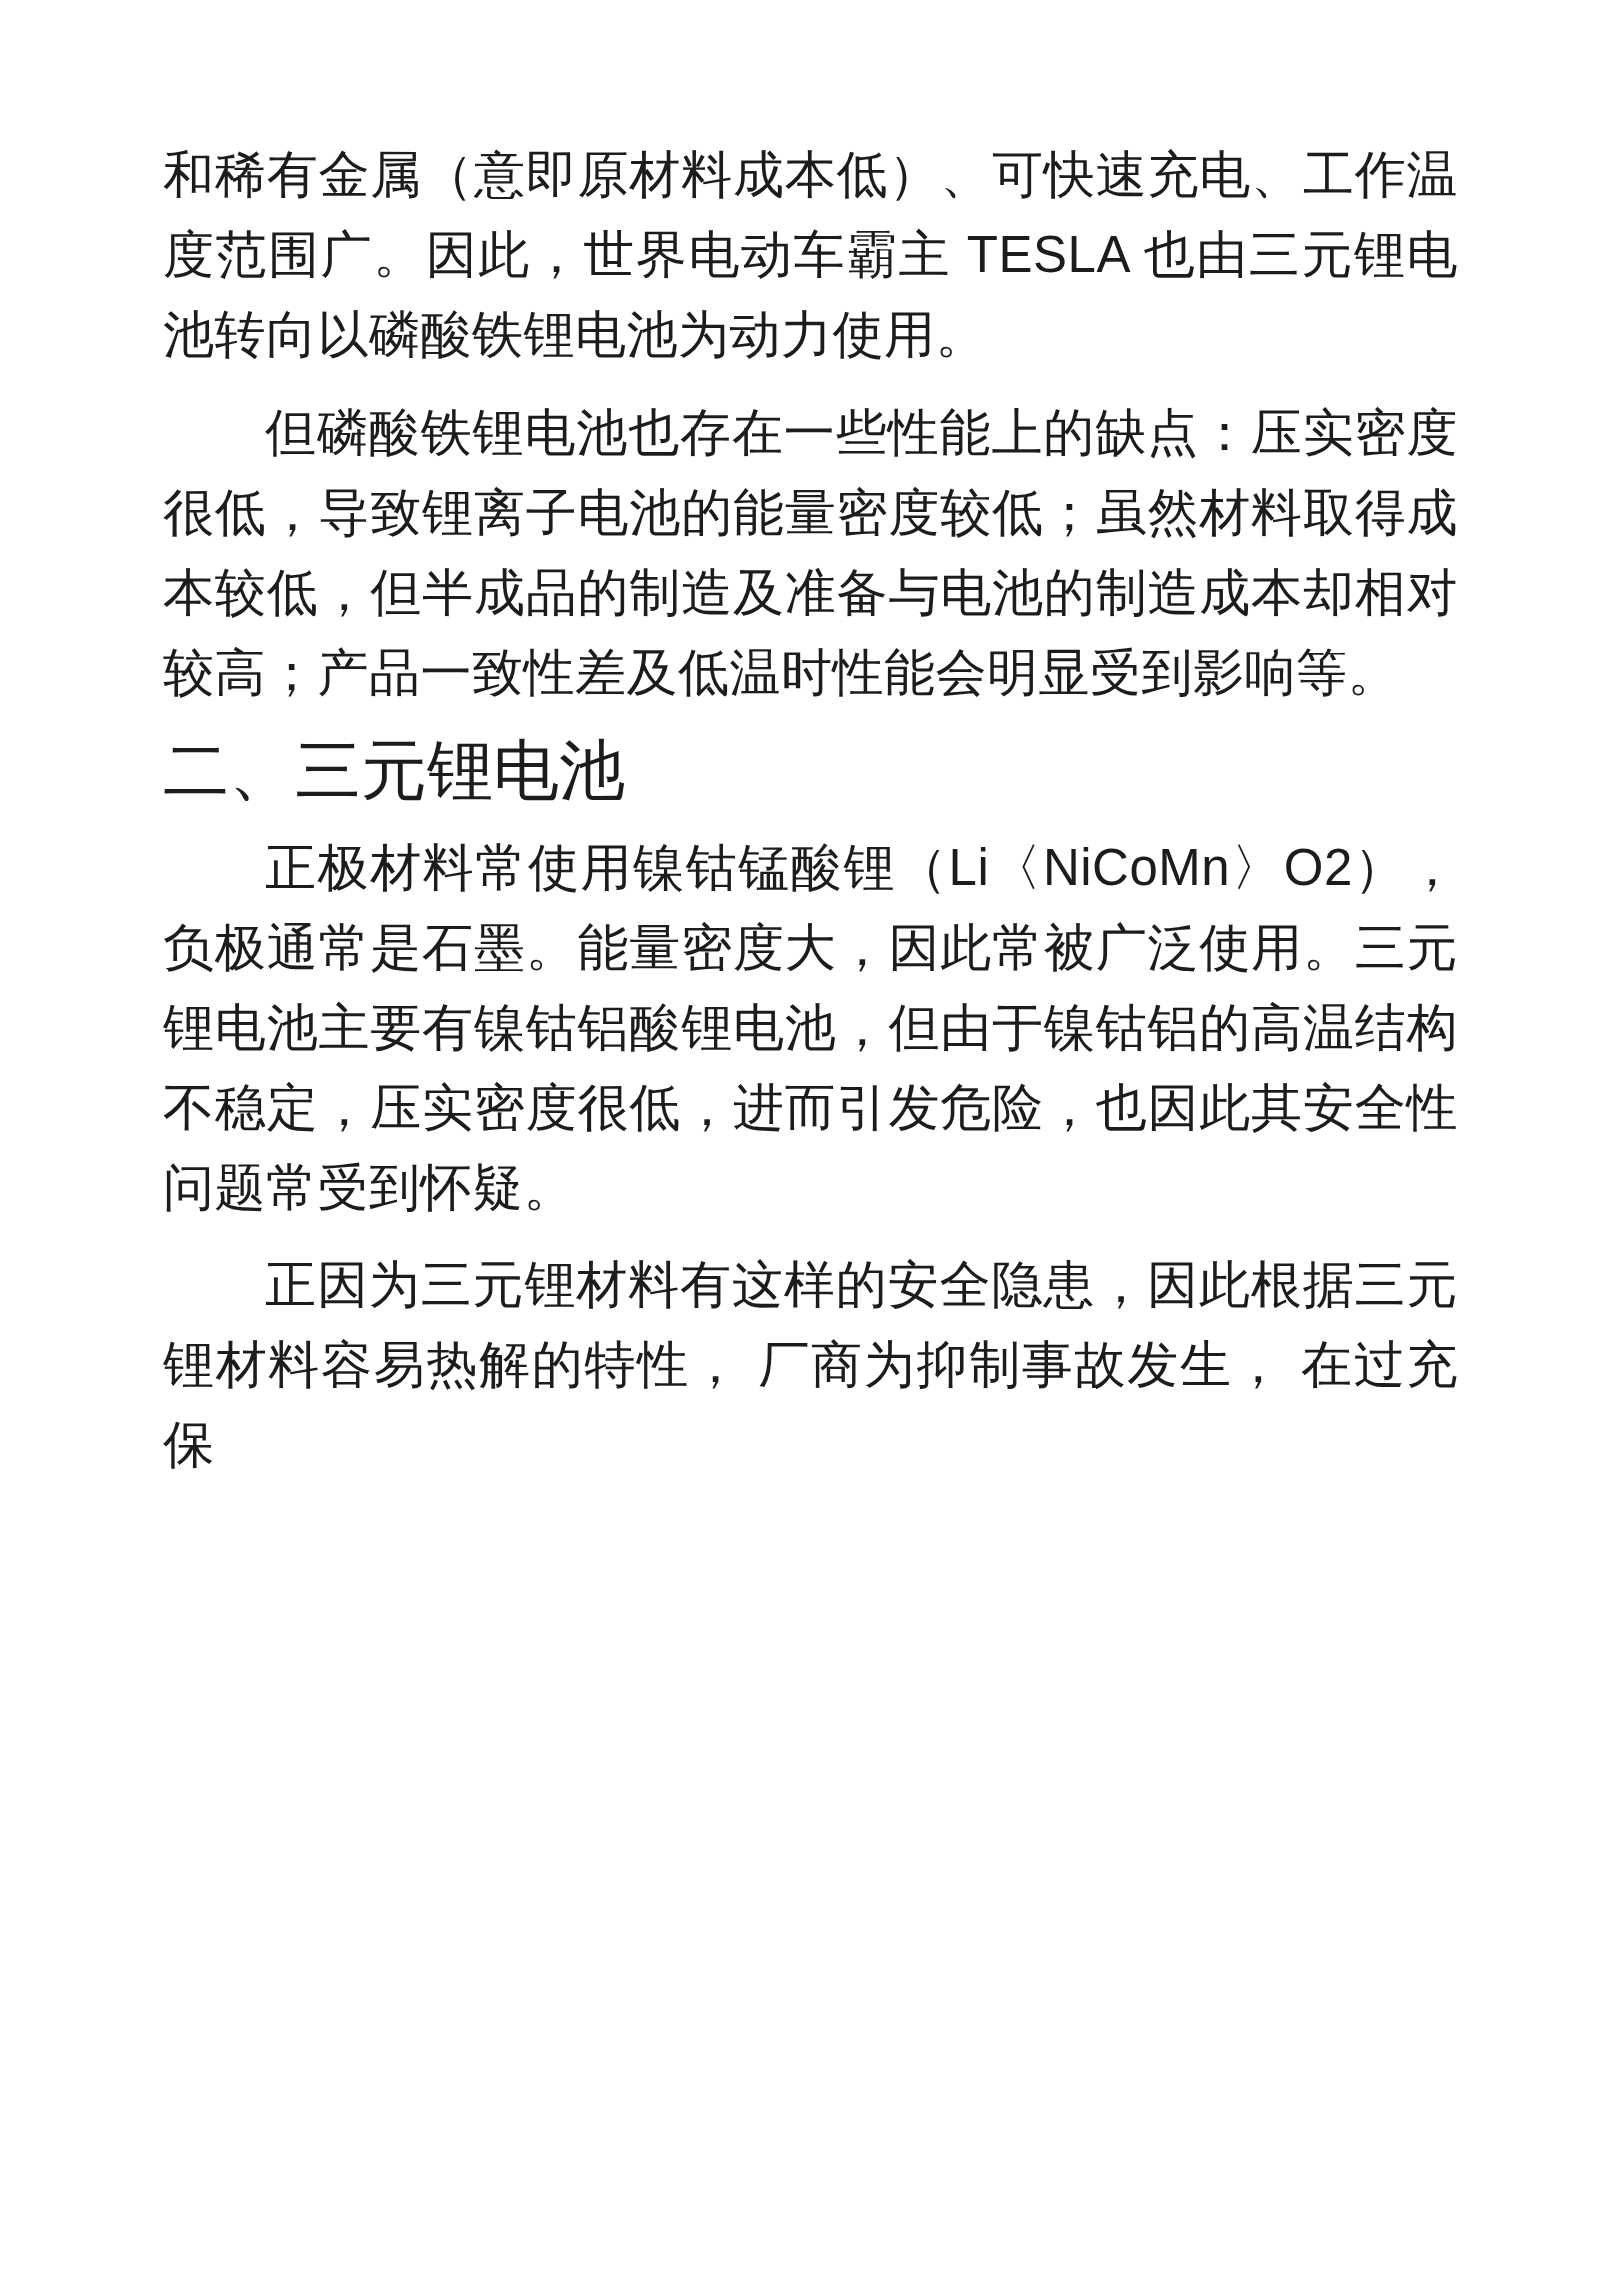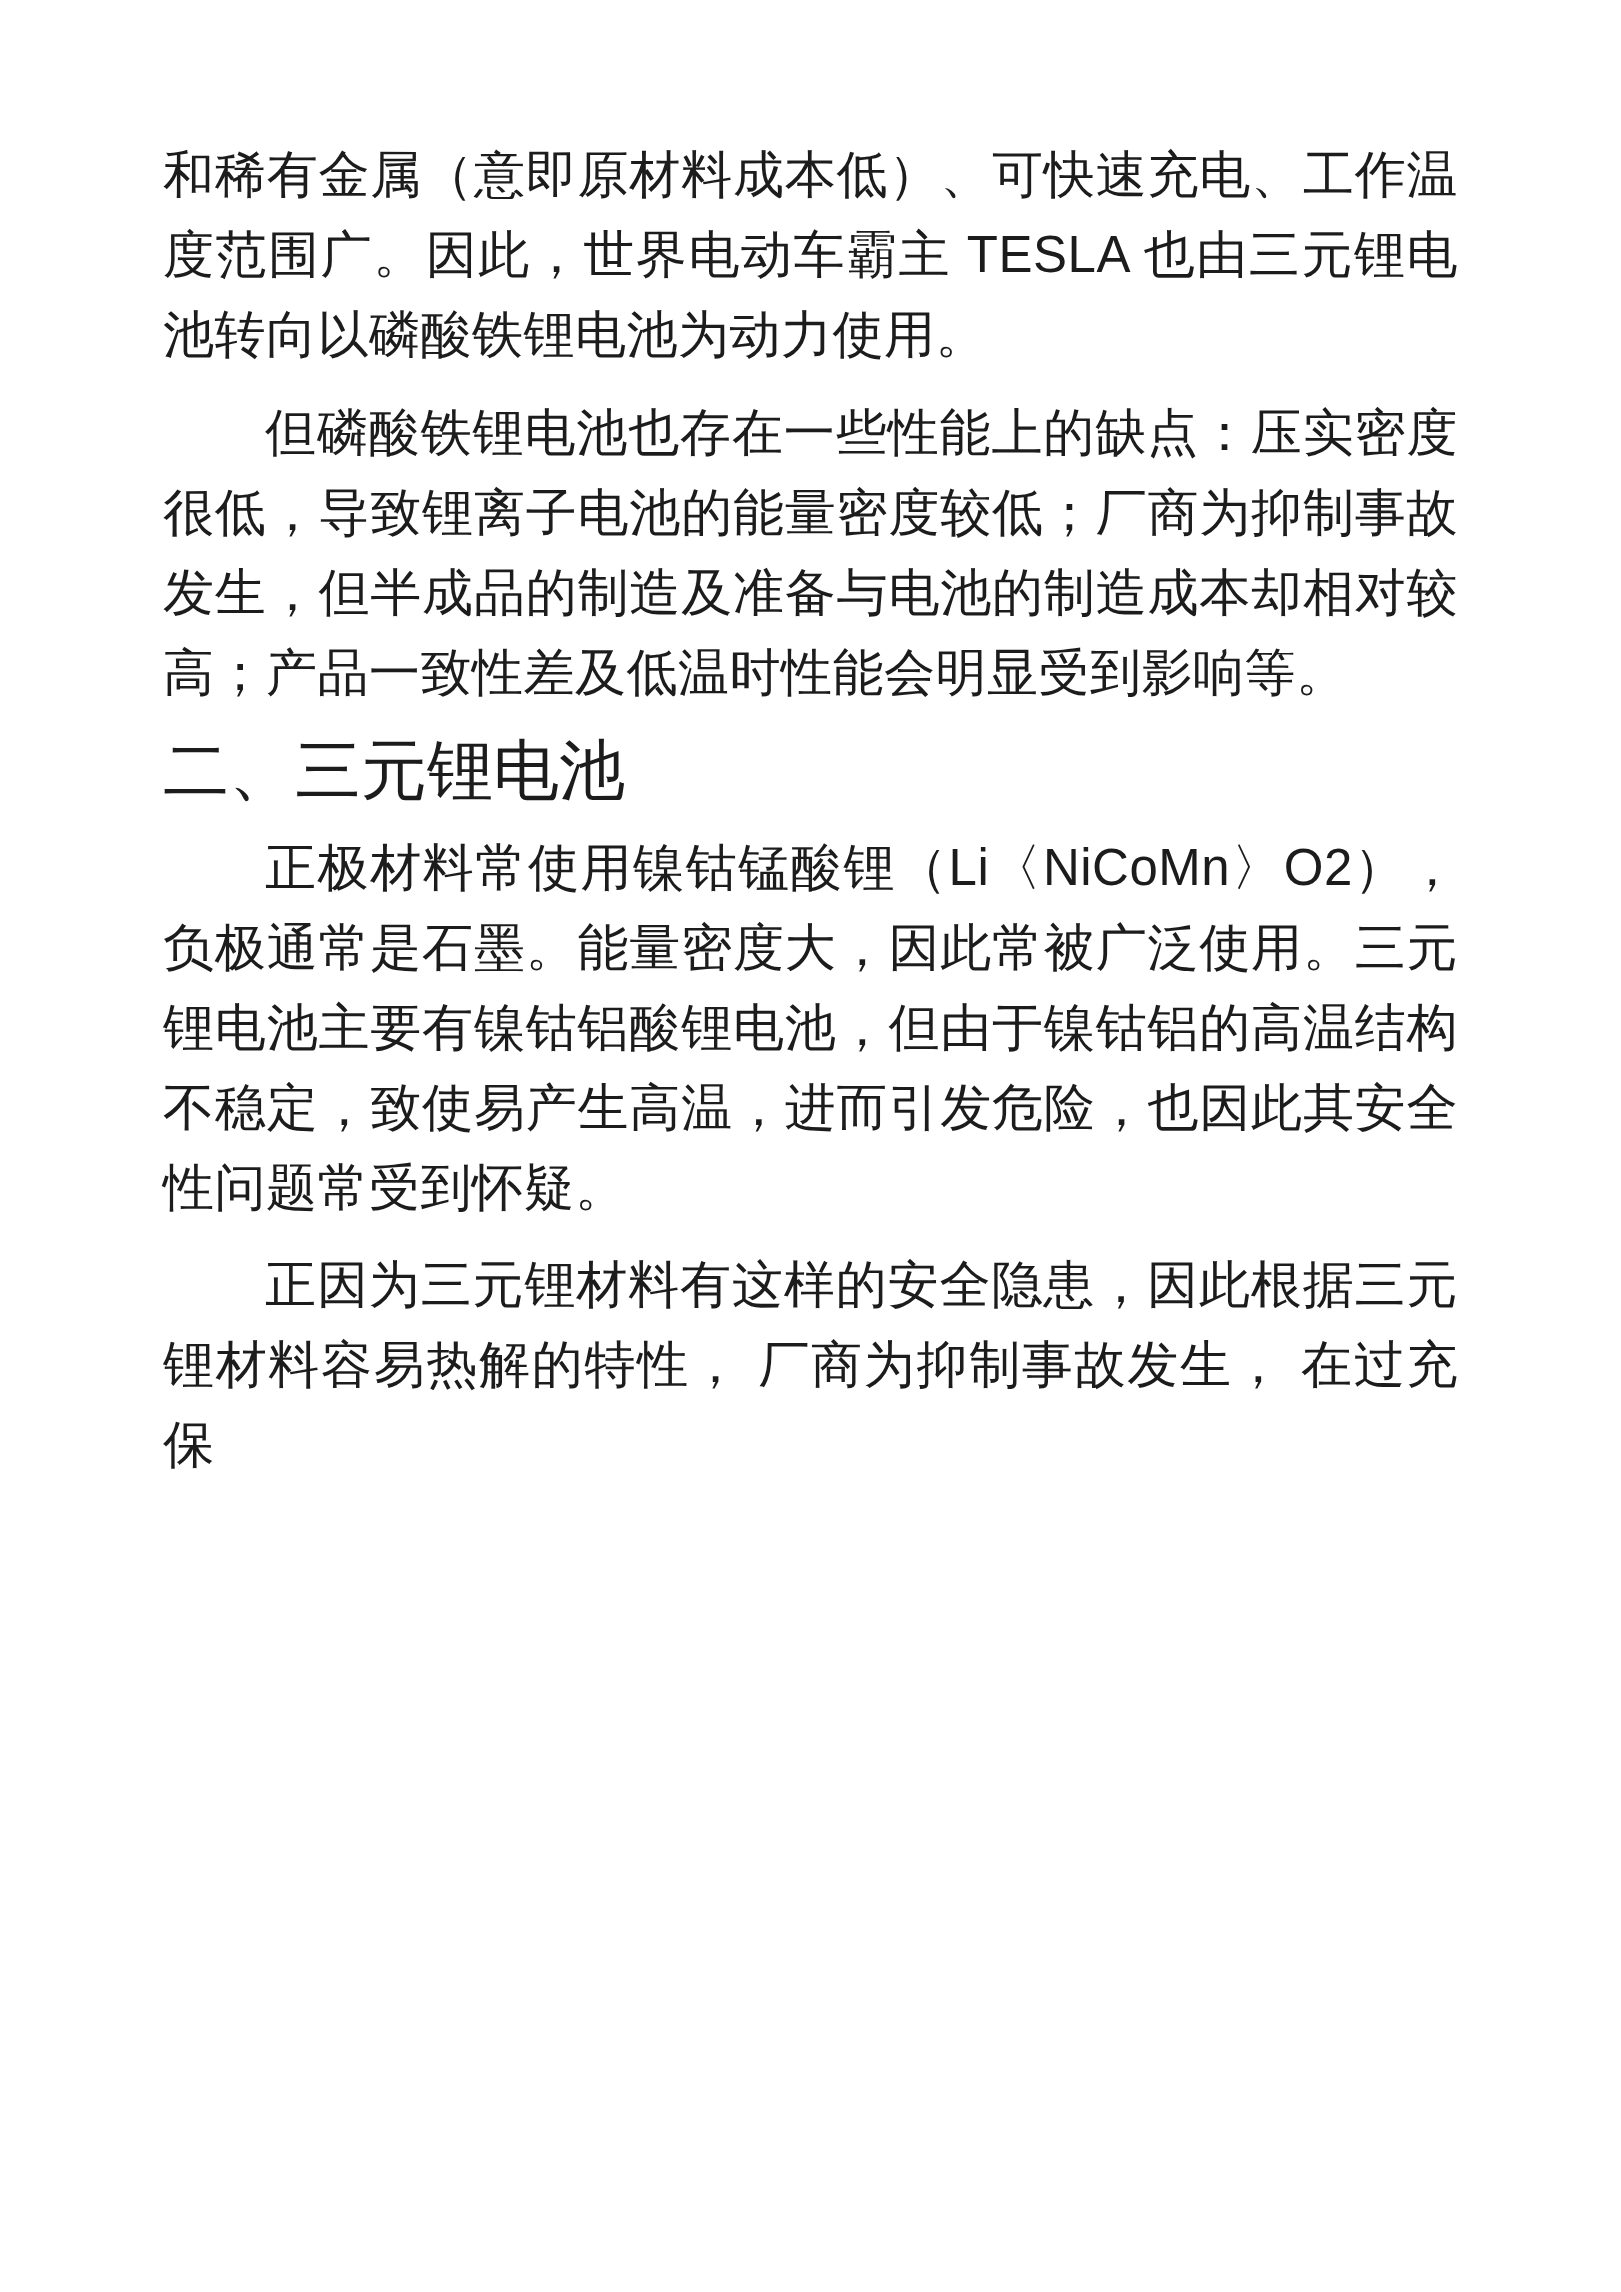--- a/index.html
+++ b/index.html
@@ -41,22 +41,22 @@
     font-weight: normal;
     text-indent: 0;
   }
 </style>
 </head>
 <body>
 
 <div class="page">
   <p class="para no-indent">和稀有金属（意即原材料成本低）、可快速充电、工作温度范围广。因此，世界电动车霸主 TESLA 也由三元锂电池转向以磷酸铁锂电池为动力使用。</p>
 
-  <p class="para indent">但磷酸铁锂电池也存在一些性能上的缺点：压实密度很低，导致锂离子电池的能量密度较低；厂商为抑制事故发生，但半成品的制造及准备与电池的制造成本却相对较高；产品一致性差及低温时性能会明显受到影响等。</p>
+  <p class="para indent">但磷酸铁锂电池也存在一些性能上的缺点：压实密度很低，导致锂离子电池的能量密度较低；虽然材料取得成本较低，但半成品的制造及准备与电池的制造成本却相对较高；产品一致性差及低温时性能会明显受到影响等。</p>
 
   <p class="heading">二、三元锂电池</p>
 
-  <p class="para indent">正极材料常使用镍钴锰酸锂（Li〈NiCoMn〉O2），负极通常是石墨。能量密度大，因此常被广泛使用。三元锂电池主要有镍钴铝酸锂电池，但由于镍钴铝的高温结构不稳定，致使易产生高温，进而引发危险，也因此其安全性问题常受到怀疑。</p>
+  <p class="para indent">正极材料常使用镍钴锰酸锂（Li〈NiCoMn〉O2），负极通常是石墨。能量密度大，因此常被广泛使用。三元锂电池主要有镍钴铝酸锂电池，但由于镍钴铝的高温结构不稳定，压实密度很低，进而引发危险，也因此其安全性问题常受到怀疑。</p>
 
 
   <p class="para indent">正因为三元锂材料有这样的安全隐患，因此根据三元锂材料容易热解的特性， 厂商为抑制事故发生， 在过充保</p>
 </div>
 
 
 </body></html>

